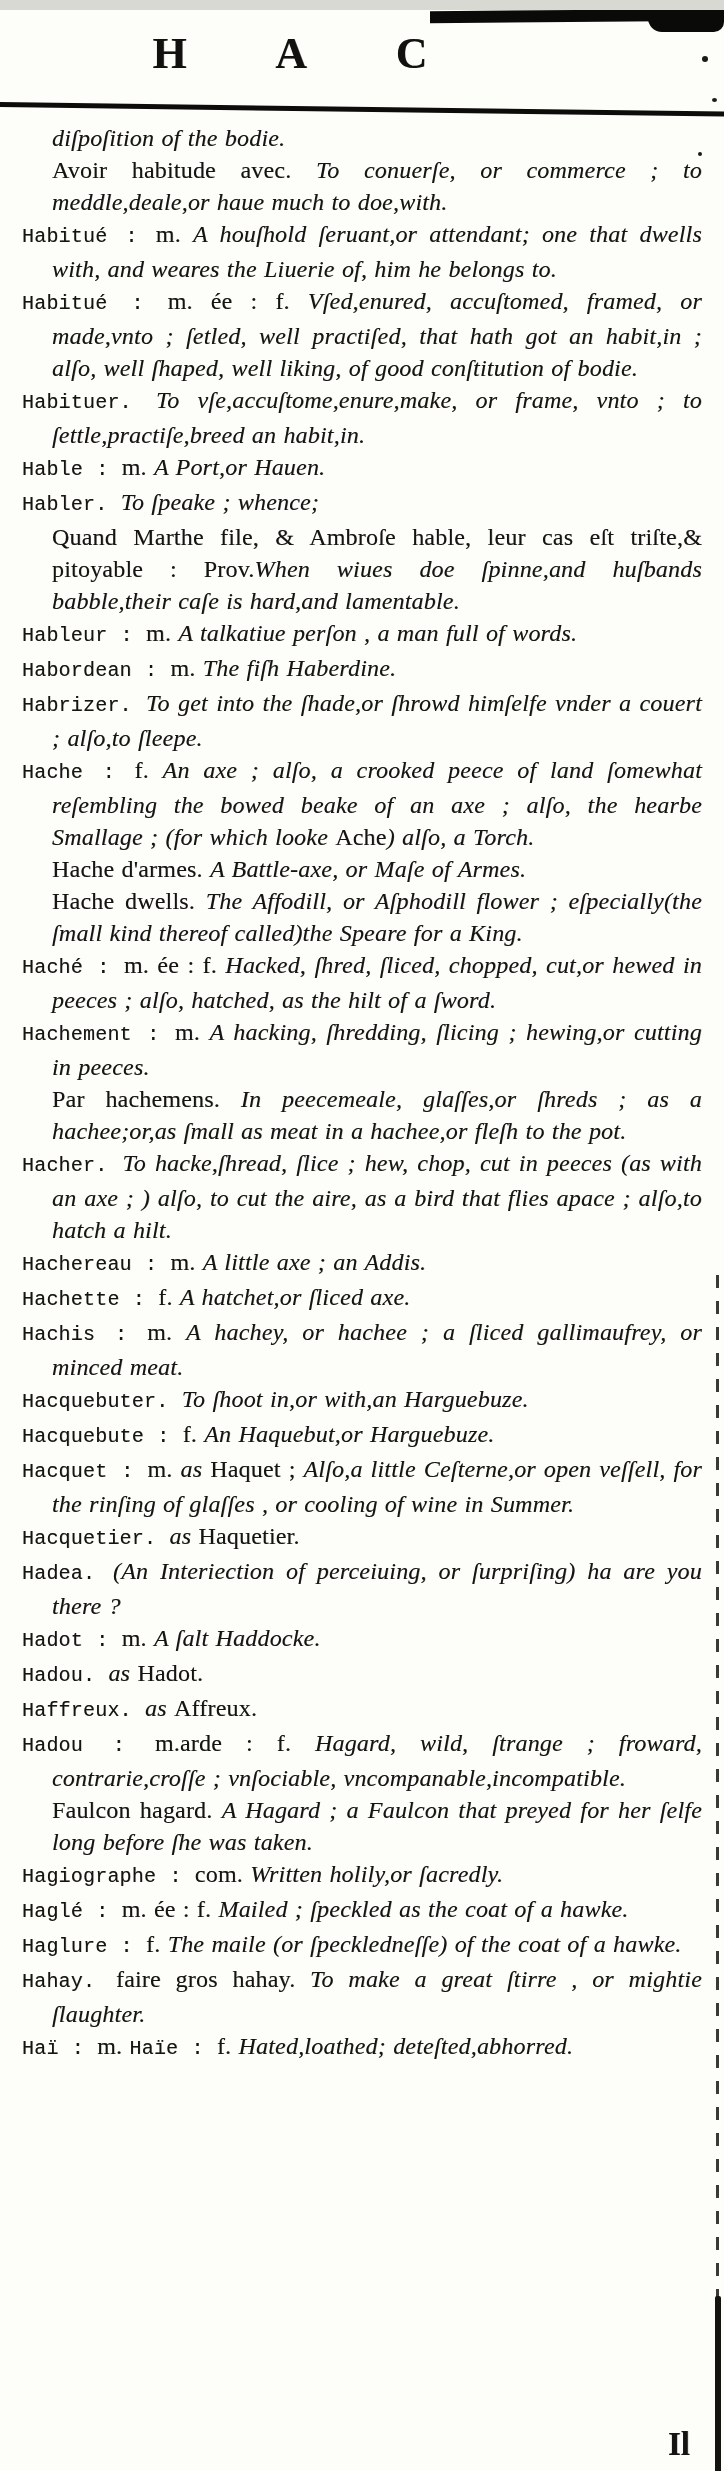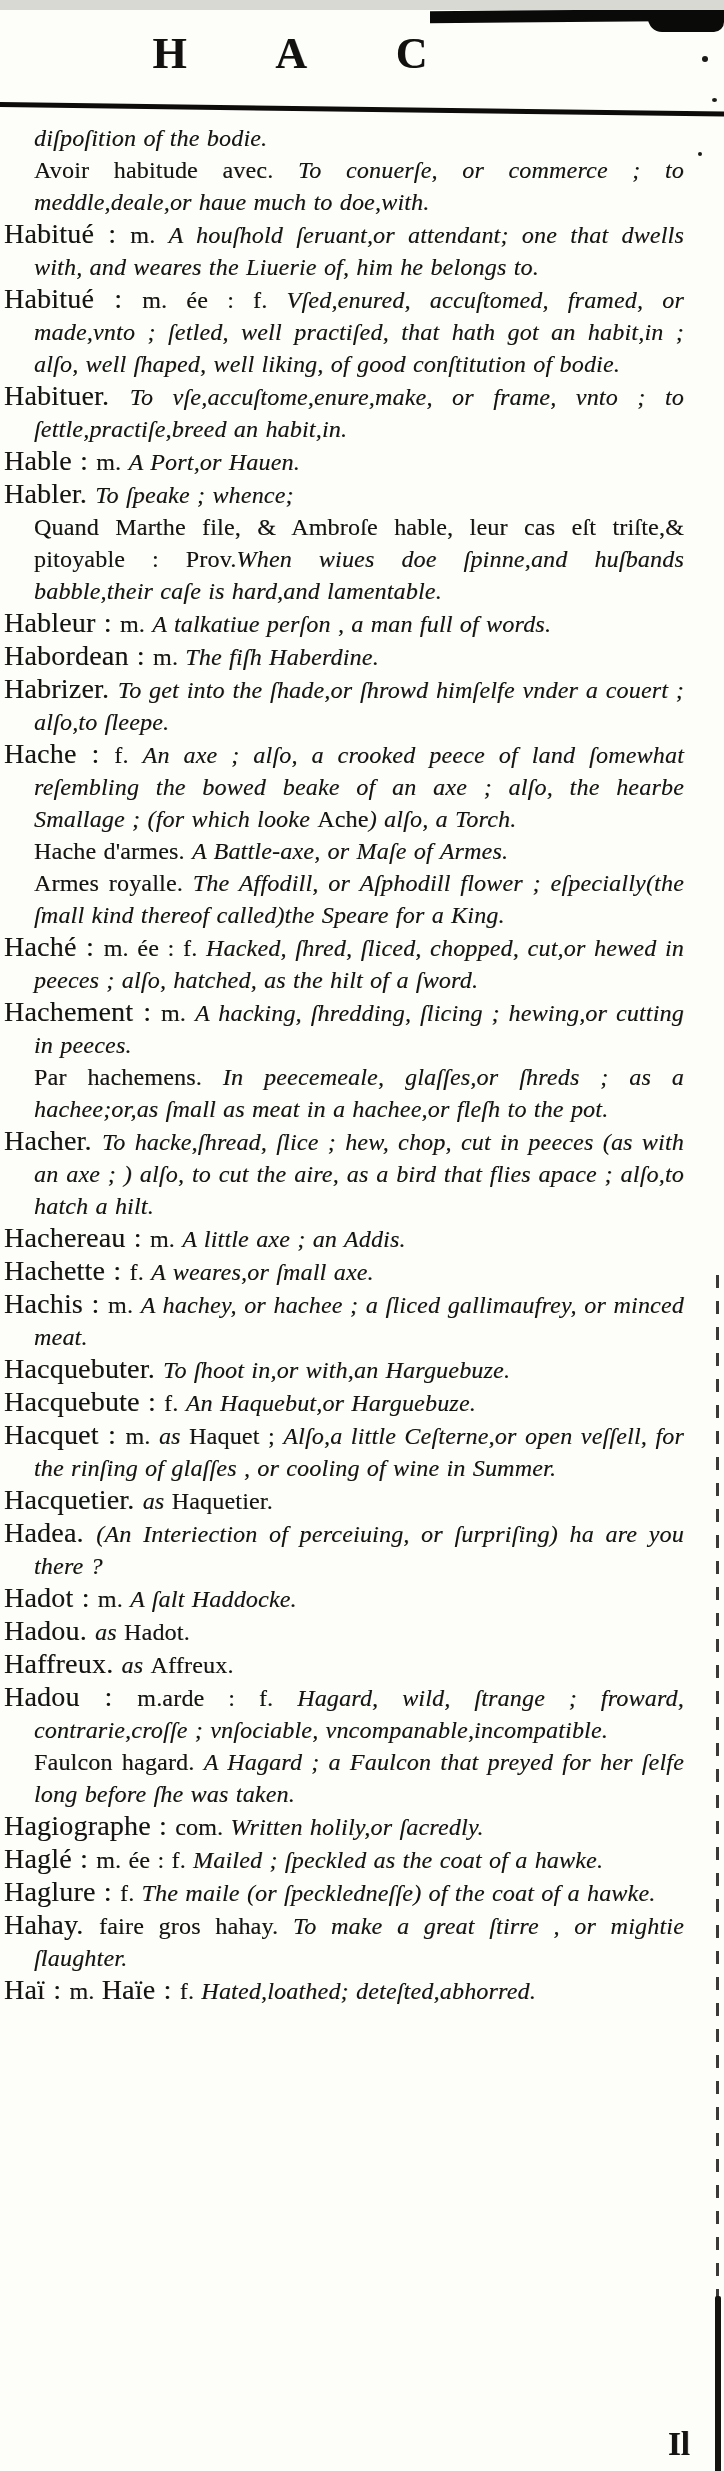--- a/index.html
+++ b/index.html
@@ -45,31 +45,31 @@
     position:absolute;top:1265px;right:5px;width:3px;height:1030px;
     background:repeating-linear-gradient(to bottom,#181716 0 13px,transparent 13px 26px);
     opacity:.85;
   }
   .edge-solid{
     position:absolute;bottom:0;right:3px;width:6px;height:185px;
     background:#14130f;border-radius:2px;
   }
   
   .entries{
-    position:absolute;top:112px;left:4px;width:680px;
+    position:absolute;top:112px;left:22px;width:680px;
     font-size:24px;line-height:32px;
     text-align:justify;
     word-spacing:1px;letter-spacing:0.2px;
     text-shadow:0.35px 0.35px 0 rgba(15,12,8,.4);
   }
   .entries p{margin:0;}
   .entry{padding-left:30px;text-indent:-30px;}     
   .sub{padding-left:30px;text-indent:0;}           
   .continuation{padding-left:30px;text-indent:0;}  
-  .headword{font-style:normal;font-size:28px;line-height:32px;}
+  .headword{font-style:normal;font-size:20px;line-height:32px;font-family:Liberation Mono, monospace;}
   .roman{font-style:normal;}
   .italic{font-style:italic;}
   
   .catchword{
     position:absolute;right:34px;bottom:18px;
     font-size:33px;font-weight:700;font-style:normal;
     text-shadow:0.4px 0.4px 0 rgba(10,10,10,.45);
   }
 </style>
 </head>
@@ -93,27 +93,27 @@
       <p class="entry"><span class="headword">Habitué : </span><span class="roman">m. ée : f. </span><span class="italic">Vſed,enured, accuſtomed, framed, or made,vnto ; ſetled, well practiſed, that hath got an habit,in ; alſo, well ſhaped, well liking, of good conſtitution of bodie.</span></p>
       <p class="entry"><span class="headword">Habituer. </span><span class="italic">To vſe,accuſtome,enure,make, or frame, vnto ; to ſettle,practiſe,breed an habit,in.</span></p>
       <p class="entry"><span class="headword">Hable : </span><span class="roman">m. </span><span class="italic">A Port,or Hauen.</span></p>
       <p class="entry"><span class="headword">Habler. </span><span class="italic">To ſpeake ; whence;</span></p>
       <p class="sub"><span class="roman">Quand Marthe file, &amp; Ambroſe hable, leur cas eſt triſte,&amp; pitoyable : Prov.</span><span class="italic">When wiues doe ſpinne,and huſbands babble,their caſe is hard,and lamentable.</span></p>
       <p class="entry"><span class="headword">Hableur : </span><span class="roman">m. </span><span class="italic">A talkatiue perſon , a man full of words.</span></p>
       <p class="entry"><span class="headword">Habordean : </span><span class="roman">m. </span><span class="italic">The fiſh Haberdine.</span></p>
       <p class="entry"><span class="headword">Habrizer. </span><span class="italic">To get into the ſhade,or ſhrowd himſelfe vnder a couert ; alſo,to ſleepe.</span></p>
       <p class="entry"><span class="headword">Hache : </span><span class="roman">f. </span><span class="italic">An axe ; alſo, a crooked peece of land ſomewhat reſembling the bowed beake of an axe ; alſo, the hearbe Smallage ; (for which looke </span><span class="roman">Ache</span><span class="italic">) alſo, a Torch.</span></p>
       <p class="sub"><span class="roman">Hache d'armes. </span><span class="italic">A Battle-axe, or Maſe of Armes.</span></p>
-      <p class="sub"><span class="roman">Armes royalle. </span><span class="italic">The Affodill, or Aſphodill flower ; eſpecially(the ſmall kind thereof called)the Speare for a King.</span></p>
+      <p class="sub"><span class="roman">Hache dwells. </span><span class="italic">The Affodill, or Aſphodill flower ; eſpecially(the ſmall kind thereof called)the Speare for a King.</span></p>
       <p class="entry"><span class="headword">Haché : </span><span class="roman">m. ée : f. </span><span class="italic">Hacked, ſhred, ſliced, chopped, cut,or hewed in peeces ; alſo, hatched, as the hilt of a ſword.</span></p>
       <p class="entry"><span class="headword">Hachement : </span><span class="roman">m. </span><span class="italic">A hacking, ſhredding, ſlicing ; hewing,or cutting in peeces.</span></p>
       <p class="sub"><span class="roman">Par hachemens. </span><span class="italic">In peecemeale, glaſſes,or ſhreds ; as a hachee;or,as ſmall as meat in a hachee,or fleſh to the pot.</span></p>
       <p class="entry"><span class="headword">Hacher. </span><span class="italic">To hacke,ſhread, ſlice ; hew, chop, cut in peeces (as with an axe ; ) alſo, to cut the aire, as a bird that flies apace ; alſo,to hatch a hilt.</span></p>
       <p class="entry"><span class="headword">Hachereau : </span><span class="roman">m. </span><span class="italic">A little axe ; an Addis.</span></p>
-      <p class="entry"><span class="headword">Hachette : </span><span class="roman">f. </span><span class="italic">A weares,or ſmall axe.</span></p>
+      <p class="entry"><span class="headword">Hachette : </span><span class="roman">f. </span><span class="italic">A hatchet,or ſliced axe.</span></p>
       <p class="entry"><span class="headword">Hachis : </span><span class="roman">m. </span><span class="italic">A hachey, or hachee ; a ſliced gallimaufrey, or minced meat.</span></p>
       <p class="entry"><span class="headword">Hacquebuter. </span><span class="italic">To ſhoot in,or with,an Harguebuze.</span></p>
       <p class="entry"><span class="headword">Hacquebute : </span><span class="roman">f. </span><span class="italic">An Haquebut,or Harguebuze.</span></p>
       <p class="entry"><span class="headword">Hacquet : </span><span class="roman">m. </span><span class="italic">as </span><span class="roman">Haquet ; </span><span class="italic">Alſo,a little Ceſterne,or open veſſell, for the rinſing of glaſſes , or cooling of wine in Summer.</span></p>
       <p class="entry"><span class="headword">Hacquetier. </span><span class="italic">as </span><span class="roman">Haquetier.</span></p>
       <p class="entry"><span class="headword">Hadea. </span><span class="italic">(An Interiection of perceiuing, or ſurpriſing) ha are you there ?</span></p>
       <p class="entry"><span class="headword">Hadot : </span><span class="roman">m. </span><span class="italic">A ſalt Haddocke.</span></p>
       <p class="entry"><span class="headword">Hadou. </span><span class="italic">as </span><span class="roman">Hadot.</span></p>
       <p class="entry"><span class="headword">Haffreux. </span><span class="italic">as </span><span class="roman">Affreux.</span></p>
       <p class="entry"><span class="headword">Hadou : </span><span class="roman">m.arde : f. </span><span class="italic">Hagard, wild, ſtrange ; froward, contrarie,croſſe ; vnſociable, vncompanable,incompatible.</span></p>

